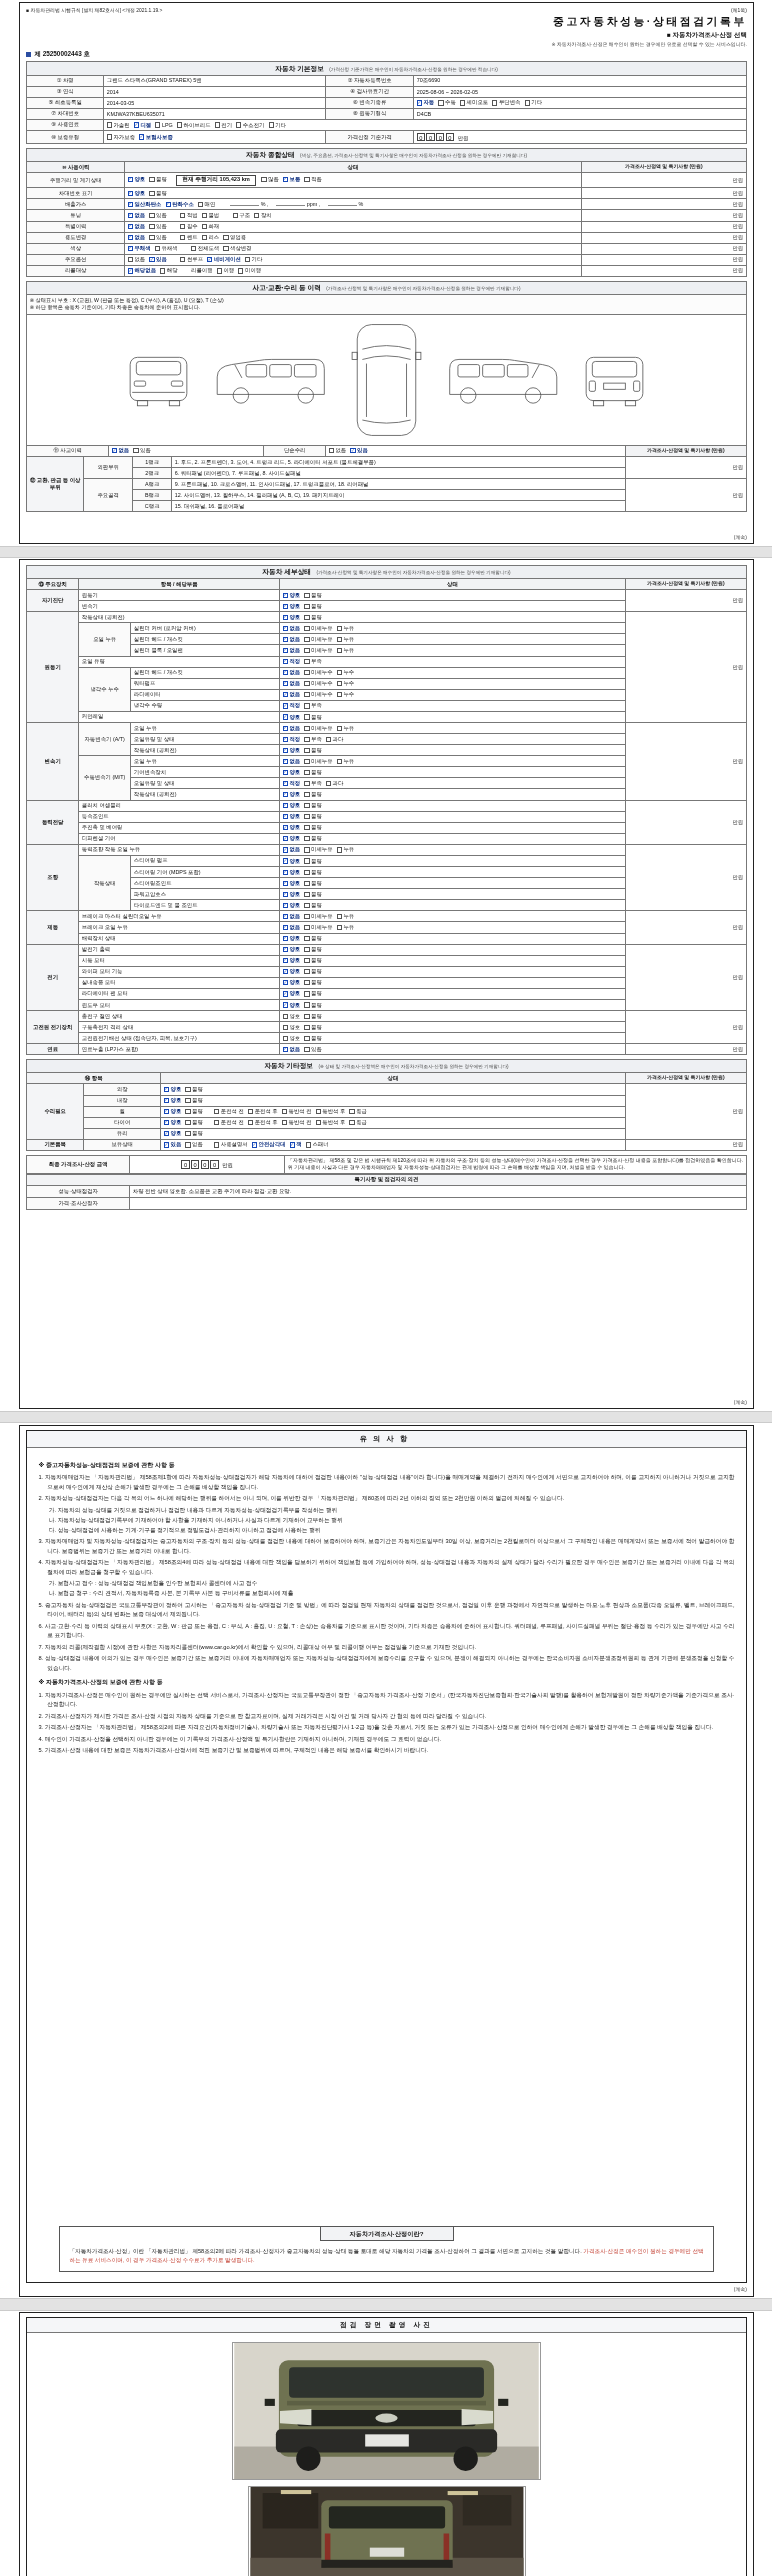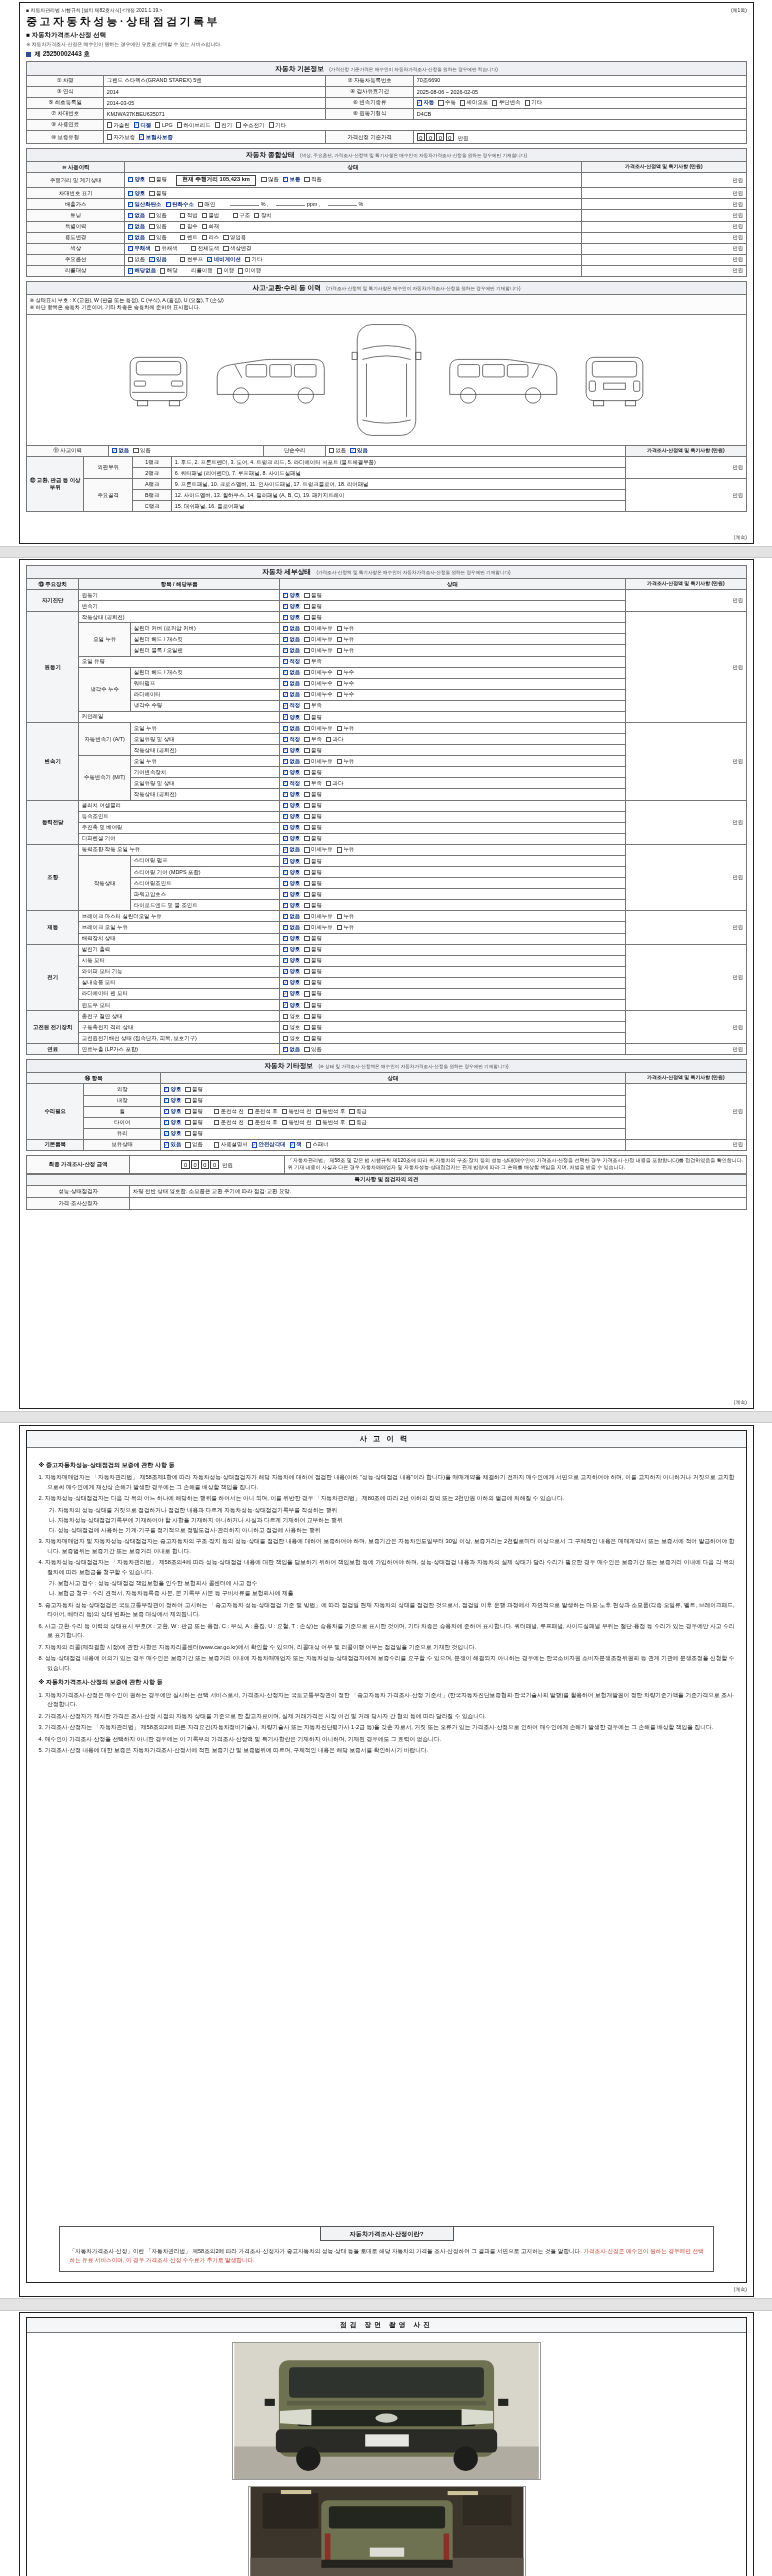--- a/index.html
+++ b/index.html
@@ -2,21 +2,21 @@
 <html style="font-size:8.2px"><head>
 <meta charset="utf-8">
 <style>
 *{box-sizing:border-box;margin:0;padding:0}
 html,body{background:#fff}
 body{width:773px;font-family:"Liberation Sans","DejaVu Sans",sans-serif;color:#111}
 .doc{width:773px;padding:2.1px 0}
 .page{width:735px;margin:0 auto;background:#fff;border:0.8px solid #222;padding:4.1px 6.2px 3.1px;display:flex;flex-direction:column}
 .pgap{height:12.4px;background:#e3e3e3;border-top:0.5px solid #cbcbcb;border-bottom:0.5px solid #cbcbcb;margin:1.5px 0}
 .topline{display:flex;justify-content:space-between;font-size:4.9px;color:#222;margin-bottom:1px}
-.titleblock{text-align:left;margin:1px 0 2.1px}
+.titleblock{text-align:right;margin:1px 0 2.1px}
 .title{font-size:10.8px;font-weight:bold;letter-spacing:2.6px}
 .subtitle{font-size:6.4px;font-weight:bold;margin-top:1.5px}
 .subnote{font-size:4.9px;color:#333;margin-top:1px}
 .docno{display:flex;align-items:center;gap:3.1px;font-size:6.4px;font-weight:bold;margin:1.5px 0 2.1px}
 .docno .mark{width:5.2px;height:5.2px;background:#2b4ea2;display:inline-block}
 table{border-collapse:collapse;width:100%;table-layout:fixed}
 td,th{border:0.5px solid #777;font-size:5.4px;padding:1.5px 2.6px;vertical-align:middle;word-break:keep-all}
 th{background:#f2f3f5;font-weight:b old;text-align:center;font-weight:bold}
 .sect{margin-bottom:3.6px}
 .sect-head{border:0.5px solid #777;border-bottom:none;background:#eef0f3;text-align:center;padding:1.5px 0 1px}
@@ -1186,21 +1186,21 @@
       </table>
     </div>
 
     <div class="continued">(계속)</div>
   </section>
 
   <div class="pgap"></div>
 
   <section class="page" style="min-height:866px;padding:4.1px 6.2px">
     <div class="notice">
-      <div class="notice-title">사고이력</div>
+      <div class="notice-title">유의사항</div>
       <div class="notice-body">
         <div id="notice-sections">
             <div class="nsec">
      <div class="nsec-title">※ 중고자동차성능·상태점검의 보증에 관한 사항 등</div>
               <p class="nitem">1. 자동차매매업자는 「자동차관리법」 제58조제1항에 따라 자동차성능·상태점검자가 해당 자동차에 대하여 점검한 내용(이하 "성능·상태점검 내용"이라 합니다)을 매매계약을 체결하기 전까지 매수인에게 서면으로 고지하여야 하며, 이를 고지하지 아니하거나 거짓으로 고지함으로써 매수인에게 재산상 손해가 발생한 경우에는 그 손해를 배상할 책임을 집니다.</p>
               <p class="nitem">2. 자동차성능·상태점검자는 다음 각 목의 어느 하나에 해당하는 행위를 하여서는 아니 되며, 이를 위반한 경우 「자동차관리법」 제80조에 따라 2년 이하의 징역 또는 2천만원 이하의 벌금에 처해질 수 있습니다.</p>
               <p class="nsub">가. 자동차의 성능·상태를 거짓으로 점검하거나 점검한 내용과 다르게 자동차성능·상태점검기록부를 작성하는 행위</p>
               <p class="nsub">나. 자동차성능·상태점검기록부에 기재하여야 할 사항을 기재하지 아니하거나 사실과 다르게 기재하여 교부하는 행위</p>
               <p class="nsub">다. 성능·상태점검에 사용하는 기계·기구를 정기적으로 정밀도검사·관리하지 아니하고 점검에 사용하는 행위</p>
               <p class="nitem">3. 자동차매매업자 및 자동차성능·상태점검자는 중고자동차의 구조·장치 등의 성능·상태를 점검한 내용에 대하여 보증하여야 하며, 보증기간은 자동차인도일부터 30일 이상, 보증거리는 2천킬로미터 이상으로서 그 구체적인 내용은 매매계약서 또는 보증서에 적어 발급하여야 합니다. 보증범위는 보증기간 또는 보증거리 이내로 합니다.</p>

